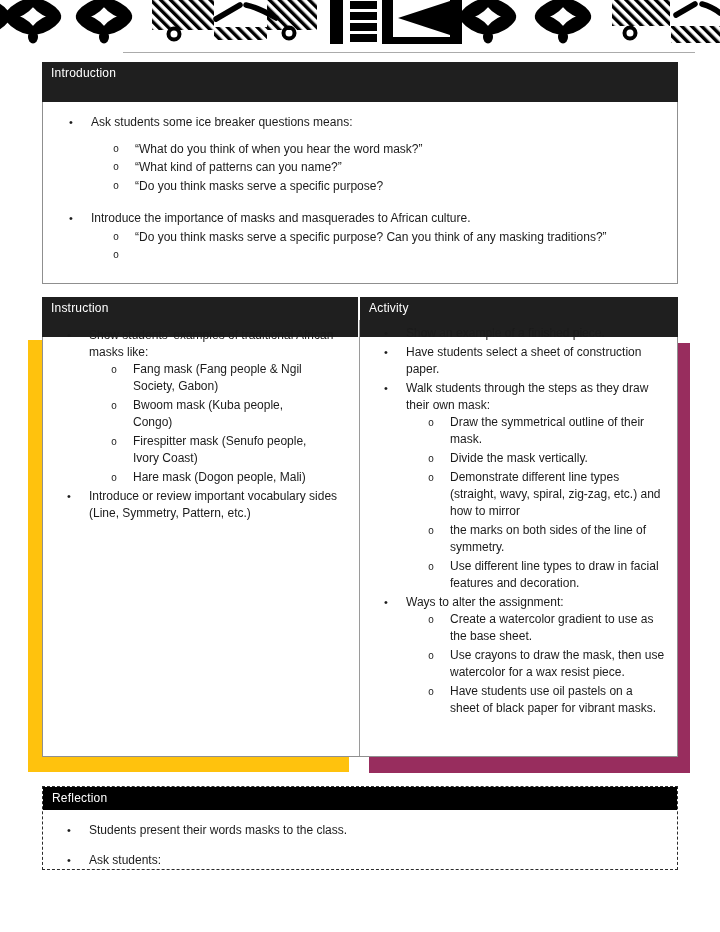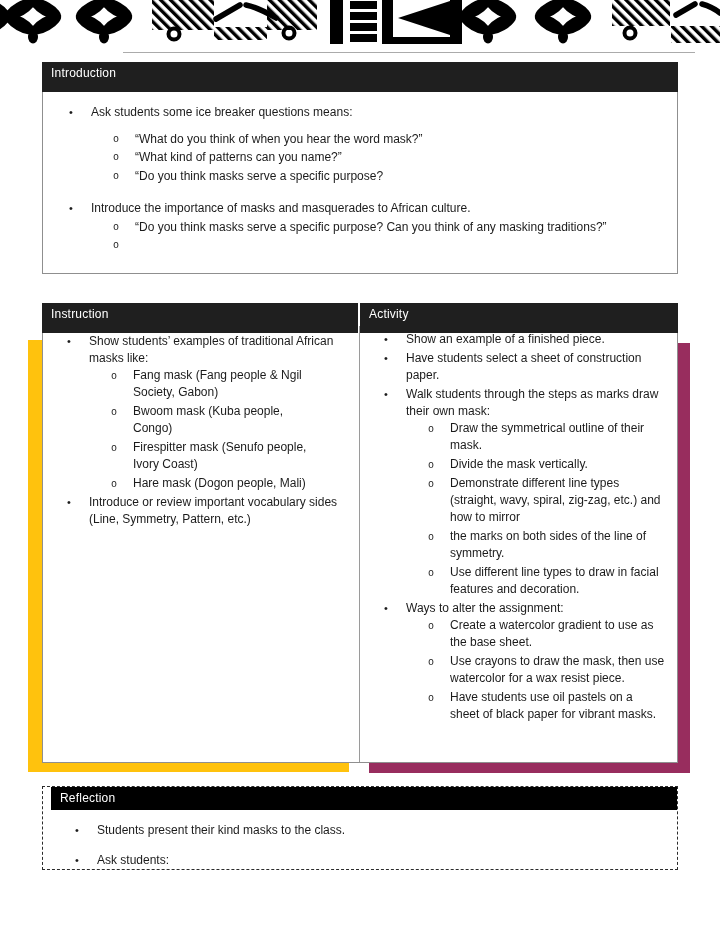--- a/index.html
+++ b/index.html
@@ -6,45 +6,45 @@
   html,body { background:#fff; }
   body { width:720px; height:932px; font-family:"Liberation Sans","DejaVu Sans",sans-serif; }
   .page { position:relative; width:720px; height:932px; background:#fff; overflow:hidden; color:var(--text,#1b1b1b); }
 
   
   .banner { position:absolute; top:0; left:0; width:720px; height:45px; }
   .banner svg { display:block; color:var(--banner-ink,#000); }
   .banner-rule { position:absolute; top:52px; left:123px; width:572px; height:1px; background:#ababab; }
 
   
-  .bar { background:var(--header-bar,#1f1f1f); color:#fff; font-size:12px; height:30px; line-height:23px; padding-left:9px; letter-spacing:.2px; }
+  .bar { background:var(--header-bar,#1f1f1f); color:#fff; font-size:12px; height:40px; line-height:23px; padding-left:9px; letter-spacing:.2px; }
 
   
   .box { position:absolute; z-index:1; }
   .intro { left:42px; top:62px; width:636px; height:205px; }
   .intro .body { background:#fff; border:1px solid var(--border-gray,#8f8f8f); border-top:none; height:182px; padding:11px 24px 0 2px; font-size:12px; line-height:18.5px; overflow:hidden; }
 
   .twocol { left:42px; top:297px; width:636px; height:460px; }
-  .tc-headers { display:flex; height:23px;margin-top:6px; }
+  .tc-headers { display:flex; height:23px; }
   .h-left { width:318px; border-right:2px solid #fff; }
   .h-right { flex:1; }
   .tc-body { display:flex; height:437px; background:#fff; border:1px solid var(--border-gray,#8f8f8f); border-top:none; overflow:hidden; }
   .col { font-size:12px; line-height:17px; }
   .col-left { width:317px; border-right:1px solid #9a9a9a; padding:7px 10px 0 0; }
   .col-right { flex:1; padding:5px 12px 0 0; }
 
   
   .accent { position:absolute; z-index:0; }
   .ay-v { left:28px; top:340px; width:17px; height:432px; background:var(--accent-yellow,#FFC20D); }
   .ay-h { left:28px; top:756px; width:321px; height:16px; background:var(--accent-yellow,#FFC20D); }
   .am-v { left:677px; top:343px; width:13px; height:430px; background:var(--accent-maroon,#982D5E); }
   .am-h { left:369px; top:757px; width:321px; height:16px; background:var(--accent-maroon,#982D5E); }
 
   
-  .refl { position:absolute; left:42px; top:786px; width:636px; height:84px; border:1px dashed #2b2b2b; background:#fff; z-index:1;padding-left:8px; }
+  .refl { position:absolute; left:42px; top:786px; width:636px; height:84px; border:1px dashed #2b2b2b; background:#fff; z-index:1; }
   .refl-bar { background:var(--reflection-bar,#000); height:23px; line-height:23px; }
   .refl-body { font-size:12px; line-height:18px; padding-top:11px; overflow:hidden; }
 
   
   ul { list-style:none; }
   .l1 > li { position:relative; padding-left:46px; }
   .m1 { position:absolute; left:24px; top:0; font-size:11px; }
   .l2 > li { position:relative; padding-left:44px; }
   .m2 { position:absolute; left:22px; top:1px; font-size:10px; font-family:"Liberation Mono","DejaVu Sans Mono",monospace; }
 
@@ -161,21 +161,21 @@
                 <li><span class="m2">o</span><span class="t">Firespitter mask (Senufo people, Ivory Coast)</span></li>
                 <li><span class="m2">o</span><span class="t">Hare mask (Dogon people, Mali)</span></li>
               </ul></li>
             <li><span class="m1">•</span><span class="t">Introduce or review important vocabulary sides (Line, Symmetry, Pattern, etc.)</span></li>
           </ul>
         </div>
       <div class="col col-right">
           <ul class="l1">
             <li><span class="m1">•</span><span class="t">Show an example of a finished piece.</span></li>
             <li><span class="m1">•</span><span class="t">Have students select a sheet of construction paper.</span></li>
-            <li><span class="m1">•</span><span class="t">Walk students through the steps as marks draw their own mask:</span><ul class="l2">
+            <li><span class="m1">•</span><span class="t">Walk students through the steps as they draw their own mask:</span><ul class="l2">
                 <li><span class="m2">o</span><span class="t">Draw the symmetrical outline of their mask.</span></li>
                 <li><span class="m2">o</span><span class="t">Divide the mask vertically.</span></li>
                 <li><span class="m2">o</span><span class="t">Demonstrate different line types (straight, wavy, spiral, zig-zag, etc.) and how to mirror</span></li>
                 <li><span class="m2">o</span><span class="t">the marks on both sides of the line of symmetry.</span></li>
                 <li><span class="m2">o</span><span class="t">Use different line types to draw in facial features and decoration.</span></li>
               </ul></li>
             <li><span class="m1">•</span><span class="t">Ways to alter the assignment:</span><ul class="l2">
                 <li><span class="m2">o</span><span class="t">Create a watercolor gradient to use as the base sheet.</span></li>
                 <li><span class="m2">o</span><span class="t">Use crayons to draw the mask, then use watercolor for a wax resist piece.</span></li>
                 <li><span class="m2">o</span><span class="t">Have students use oil pastels on a sheet of black paper for vibrant masks.</span></li>
@@ -184,19 +184,19 @@
         </div>
     </div>
   </section>
 
   <section class="refl">
     <header class="bar refl-bar">
       <span>Reflection</span>
     </header>
     <div class="refl-body">
         <ul class="l1">
-          <li><span class="m1">•</span><span class="t">Students present their kind masks to the class.</span></li>
+          <li><span class="m1">•</span><span class="t">Students present their words masks to the class.</span></li>
           <li><span class="m1">•</span><span class="t">Ask students:</span></li>
         </ul>
       </div>
   </section>
 
 </div>
 
 </body></html>

